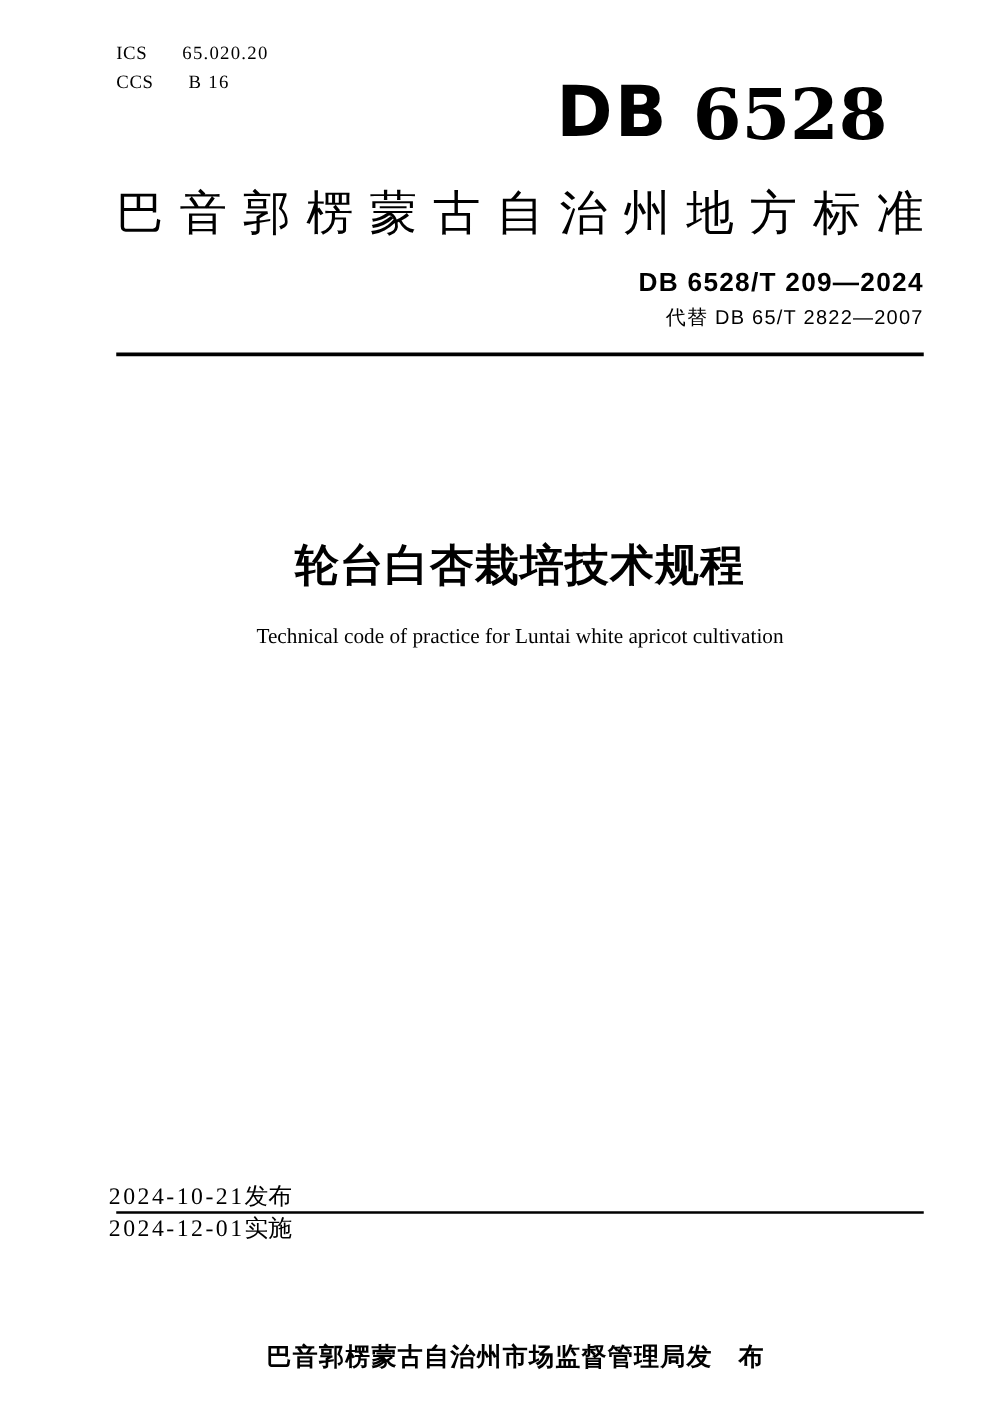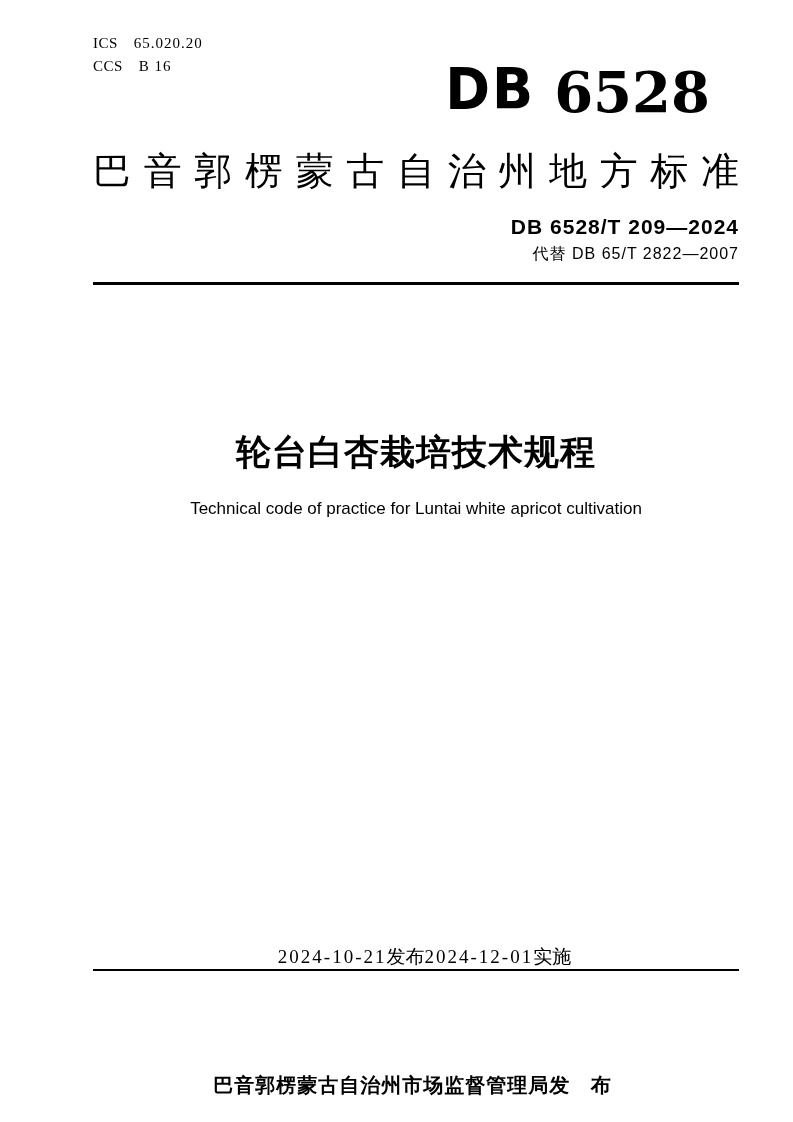--- a/index.html
+++ b/index.html
@@ -18,21 +18,21 @@
   .code-line {
     position: absolute;
     left: 93px;
     font-family: "Liberation Serif", serif;
     font-size: 15px;
     letter-spacing: 0.5px;
     white-space: nowrap;
   }
   .code-line.ics { top: 35px; }
   .code-line.ccs { top: 58px; }
-  .code-value { margin-left: 16px; letter-spacing: 1px; }
+  .code-value { margin-left: 28px; letter-spacing: 1px; }
 
   
   .logo {
     position: absolute;
     top: 64px;
     right: 83px;
     display: flex;
     align-items: flex-start;
     gap: 19px;
     line-height: 1;
@@ -110,35 +110,36 @@
     font-weight: 700;
     letter-spacing: 1px;
     white-space: nowrap;
   }
   .title-en {
     position: absolute;
     top: 499px;
     left: 93px;
     right: 54px;
     text-align: center;
-    font-family: Liberation Sans, sans-serif;
+    font-family: Liberation Serif, serif;
     font-size: 17px;
     white-space: nowrap;
   }
 
   
   .date-row {
     position: absolute;
     top: 944px;
-    left: 110px;
+    left: 87px;
     right: 54px;
     display: flex;
-    justify-content: center;
+    justify-content: space-between;
     font-size: 19px;
     white-space: nowrap;
+    flex-direction: column;
   }
   .date-num {
     font-family: "Liberation Serif", serif;
     letter-spacing: 2px;
   }
   .date-label { font-weight: 500; }
 
   .rule-thin {
     position: absolute;
     top: 969px;

